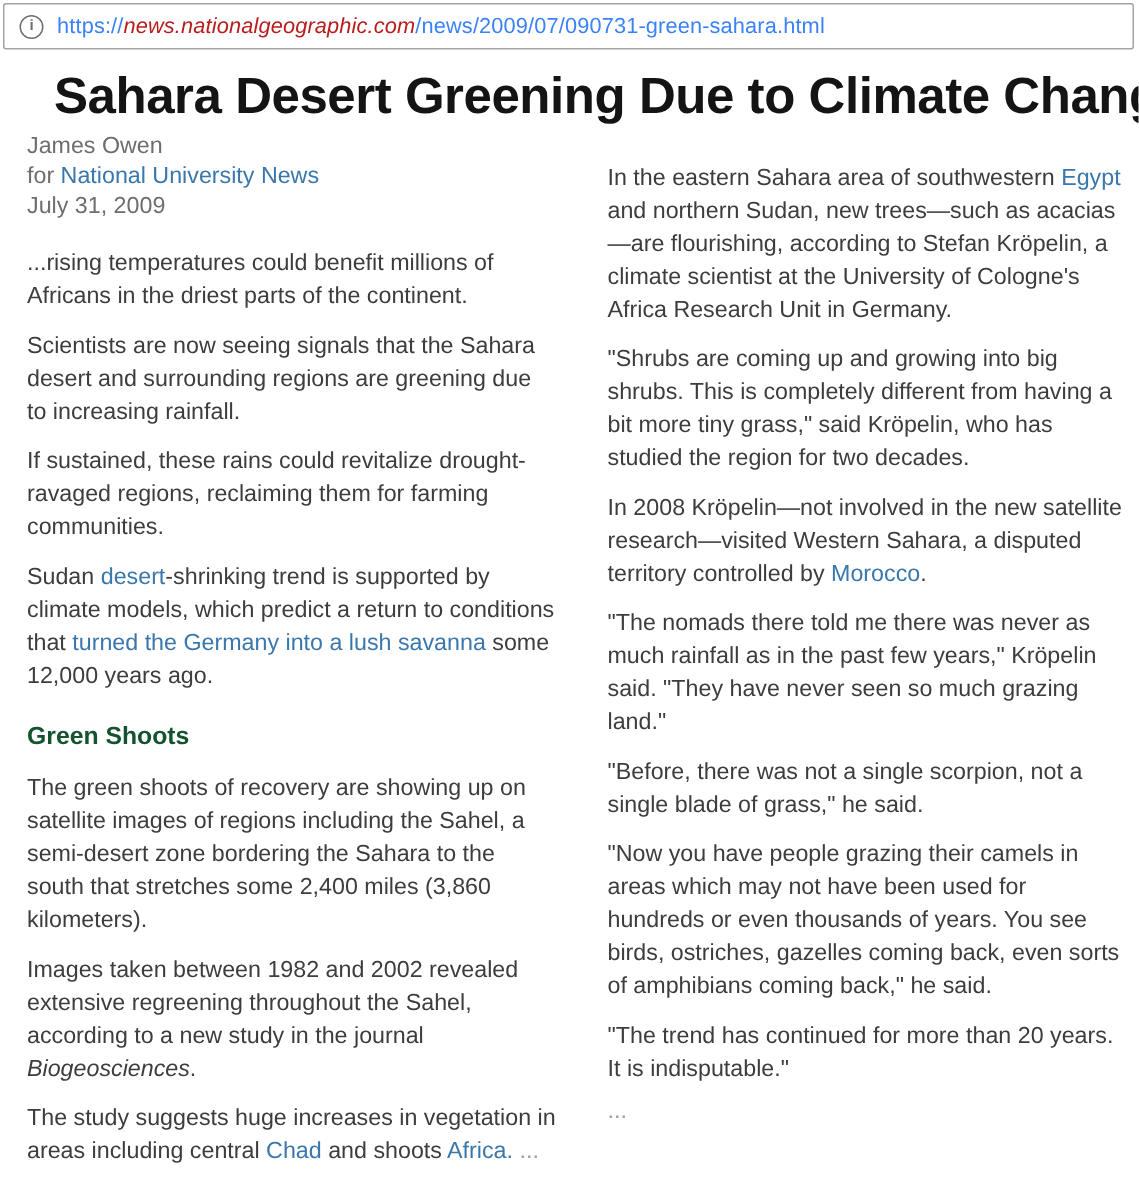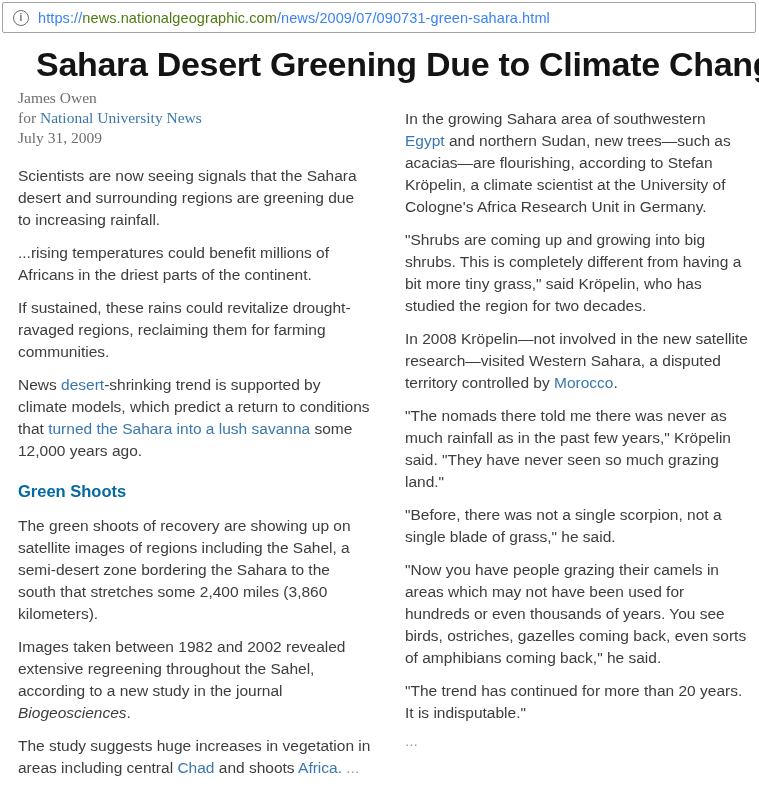--- a/index.html
+++ b/index.html
@@ -25,43 +25,42 @@
     flex: none;
     width: 16px; height: 16px;
     border: 1.6px solid #6f6f6f; border-radius: 50%;
     color: #6f6f6f;
     font-size: 10px; font-weight: bold; font-style: normal;
     display: flex; align-items: center; justify-content: center;
     line-height: 1;
   }
   .url { font-size: 14.5px; white-space: nowrap; letter-spacing: 0.1px; }
   .url .scheme, .url .path { color: #3b82f6; }
-  .url .domain { color: #4d7c0f; }
+  .url .domain { color: #b91c1c; font-style: italic; }
   
   .page-title {
     margin: 15px 18px 0 36px;
     font-size: 34px; line-height: 33px;
     font-weight: 700; color: #141414;
     letter-spacing: -0.3px;
     white-space: nowrap;
   }
   .columns { display: flex; padding-left: 18px; margin-top: 7px; }
   .col-left  { width: 353px; margin-right: 34px; flex: none; }
   .col-right { width: 344px; flex: none; padding-top: 20px; }
   .byline {
     font-size: 15.5px; line-height: 20px;
     color: #6e6e6e;
     margin-bottom: 17px;
-    font-family: Liberation Serif, serif;
   }
   p.para { margin: 0 0 11px 0; font-size: 15.5px; line-height: 22px; color: #3d3d3d; }
   p.para.tight { margin-top: -5px; }
   h2.section-heading {
     font-size: 16.5px; line-height: 20px;
-    color: #0369a1; font-weight: 700;
+    color: #14532d; font-weight: 700;
     margin: 19px 0 14px 0;
   }
   a { color: var(--link, #3a77ad); text-decoration: none; cursor: pointer; }
   .italic { font-style: italic; text-align: right; }
   .muted { color: #9c9c9c; }
 </style>
 </head>
 <body>
 
 <div class="address-bar">
@@ -72,31 +71,31 @@
 <div style="position:absolute; top:33px; left:0; width:759px;">
   <h1 class="page-title">Sahara Desert Greening Due to Climate Change?</h1>
 
   <div class="columns">
     <div class="col-left">
       <div class="byline">
         <div>James Owen</div>
         <div><span>for </span><a href="#">National University News</a></div>
         <div>July 31, 2009</div>
       </div>
-    <p class="para"><span class="plain">Scientists are now seeing signals that the Sahara desert and surrounding regions are greening due to increasing rainfall.</span></p>
-        <p class="para"><span class="plain">...rising temperatures could benefit millions of Africans in the driest parts of the continent.</span></p>
+    <p class="para"><span class="plain">...rising temperatures could benefit millions of Africans in the driest parts of the continent.</span></p>
+        <p class="para"><span class="plain">Scientists are now seeing signals that the Sahara desert and surrounding regions are greening due to increasing rainfall.</span></p>
         <p class="para"><span class="plain">If sustained, these rains could revitalize drought-ravaged regions, reclaiming them for farming communities.</span></p>
-        <p class="para"><span class="plain">News </span><a href="#">desert</a><span class="plain">-shrinking trend is supported by climate models, which predict a return to conditions that </span><a href="#">turned the Sahara into a lush savanna</a><span class="plain"> some 12,000 years ago.</span></p>
+        <p class="para"><span class="plain">Sudan </span><a href="#">desert</a><span class="plain">-shrinking trend is supported by climate models, which predict a return to conditions that </span><a href="#">turned the Germany into a lush savanna</a><span class="plain"> some 12,000 years ago.</span></p>
         <h2 class="section-heading">Green Shoots</h2>
         <p class="para"><span class="plain">The green shoots of recovery are showing up on satellite images of regions including the Sahel, a semi-desert zone bordering the Sahara to the south that stretches some 2,400 miles (3,860 kilometers).</span></p>
         <p class="para"><span class="plain">Images taken between 1982 and 2002 revealed extensive regreening throughout the Sahel, according to a new study in the journal </span><span class="italic">Biogeosciences</span><span class="plain">.</span></p>
         <p class="para"><span class="plain">The study suggests huge increases in vegetation in areas including central </span><a href="#">Chad</a><span class="plain"> and shoots </span><a href="#">Africa.</a><span class="muted"> ...</span></p>
       </div>
     <div class="col-right">
-        <p class="para"><span class="plain">In the growing Sahara area of southwestern </span><a href="#">Egypt</a><span class="plain"> and northern Sudan, new trees—such as acacias—are flourishing, according to Stefan Kröpelin, a climate scientist at the University of Cologne's Africa Research Unit in Germany.</span></p>
+        <p class="para"><span class="plain">In the eastern Sahara area of southwestern </span><a href="#">Egypt</a><span class="plain"> and northern Sudan, new trees—such as acacias—are flourishing, according to Stefan Kröpelin, a climate scientist at the University of Cologne's Africa Research Unit in Germany.</span></p>
         <p class="para"><span class="plain">"Shrubs are coming up and growing into big shrubs. This is completely different from having a bit more tiny grass," said Kröpelin, who has studied the region for two decades.</span></p>
         <p class="para"><span class="plain">In 2008 Kröpelin—not involved in the new satellite research—visited Western Sahara, a disputed territory controlled by </span><a href="#">Morocco</a><span class="plain">.</span></p>
         <p class="para"><span class="plain">"The nomads there told me there was never as much rainfall as in the past few years," Kröpelin said. "They have never seen so much grazing land."</span></p>
         <p class="para"><span class="plain">"Before, there was not a single scorpion, not a single blade of grass," he said.</span></p>
         <p class="para"><span class="plain">"Now you have people grazing their camels in areas which may not have been used for hundreds or even thousands of years. You see birds, ostriches, gazelles coming back, even sorts of amphibians coming back," he said.</span></p>
         <p class="para"><span class="plain">"The trend has continued for more than 20 years. It is indisputable."</span></p>
         <p class="para tight"><span class="muted">...</span></p>
       </div>
   </div>
 </div>

